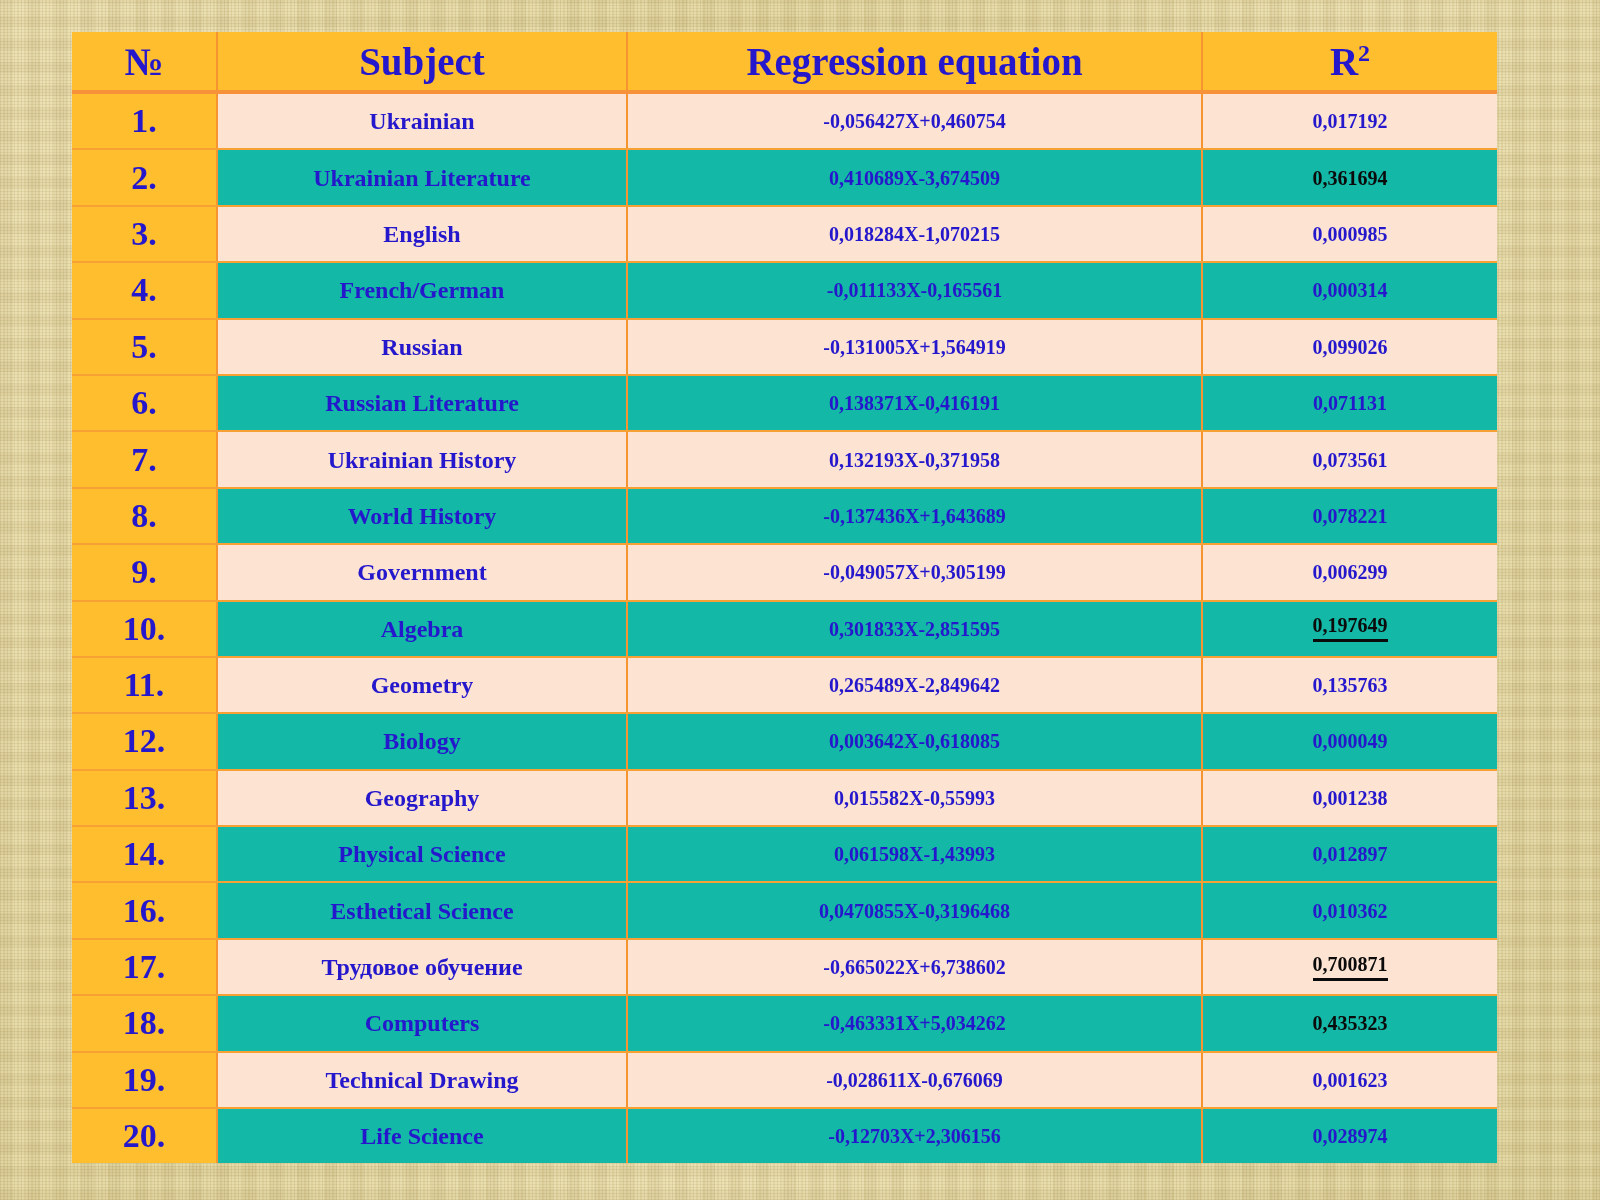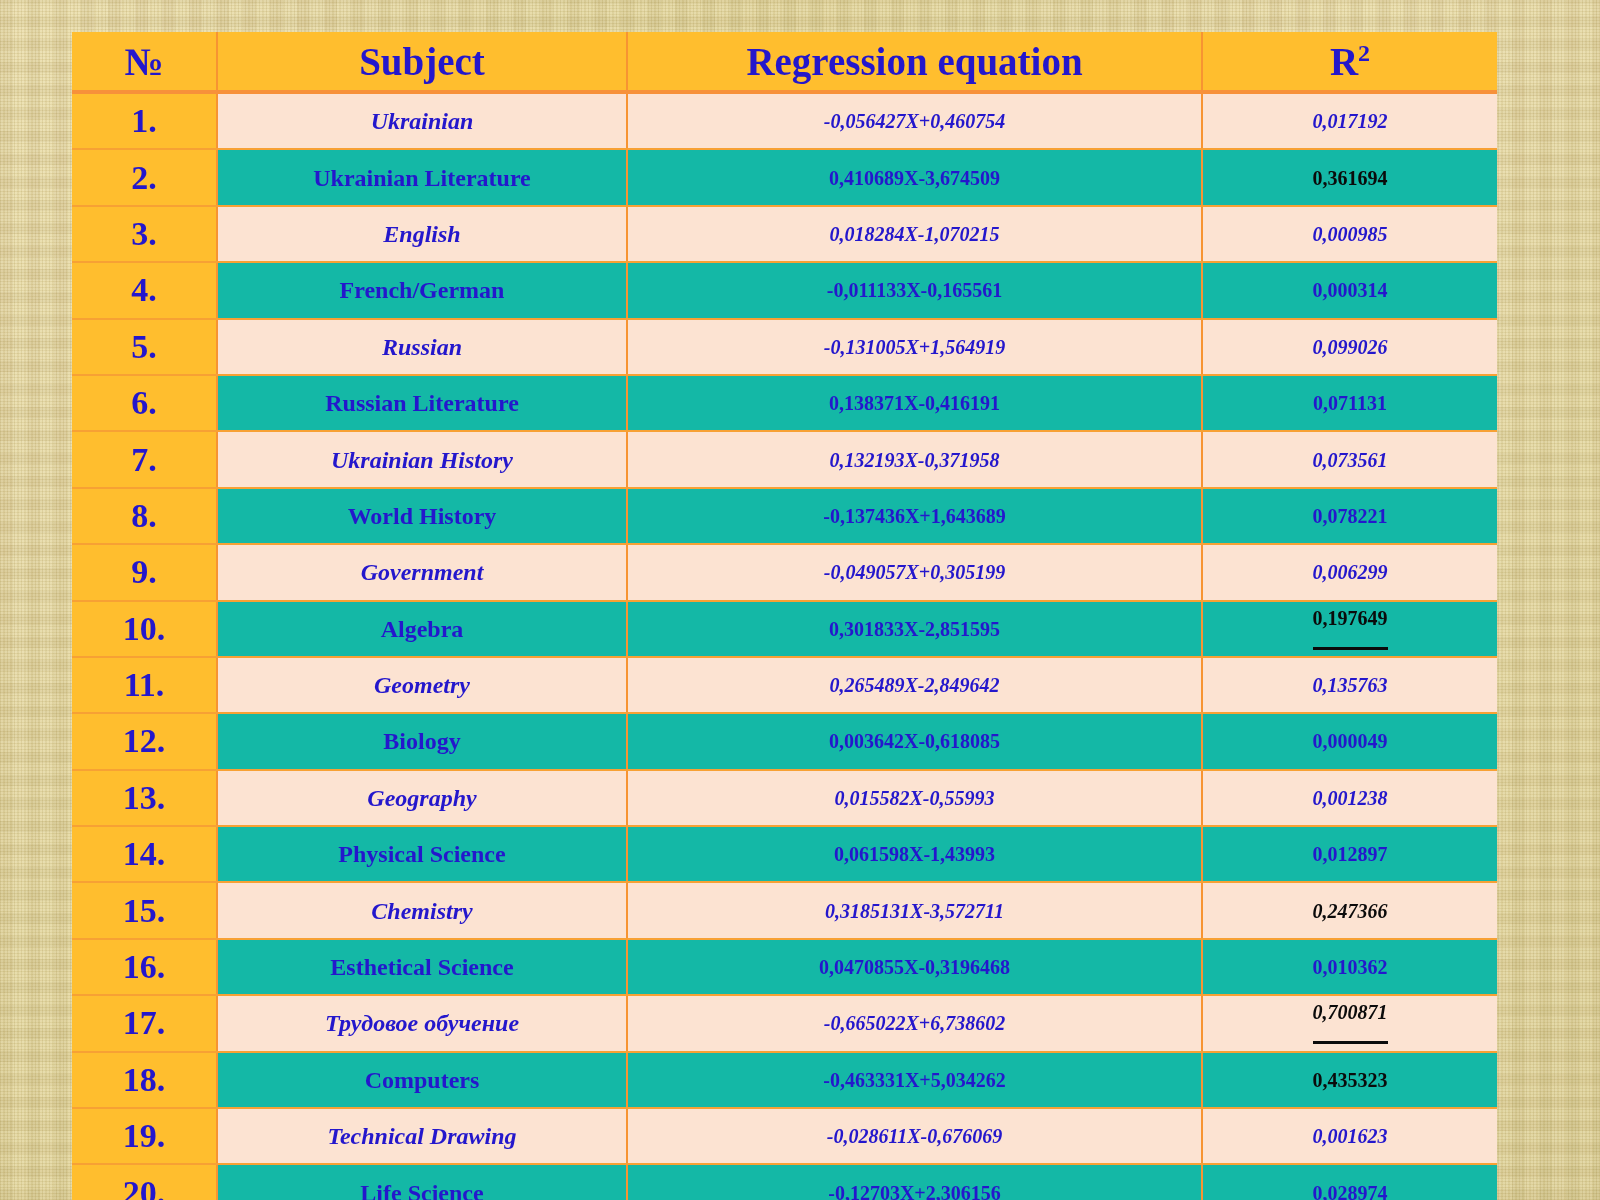--- a/index.html
+++ b/index.html
@@ -73,32 +73,32 @@
   tbody tr:last-child td { border-bottom: none; }
 
   
   tbody td.num {
     background: #FFBE2E;
     font-size: 34px;
     border-right: 2px solid #F79432;
   }
 
   
-  tbody tr.odd  td.body-cell { background: #FCE3D2; font-style: italic; }
+  tbody tr.odd  td.body-cell { background: #FCE3D2; }
   tbody tr.even td.body-cell { background: #14b8a6; }
 
   td.subj { font-size: 24px; }
   td.eq   { font-size: 20px; }
   td.r2   { font-size: 20px; }
 
   td.r2.black { color: #0B0B0B; margin-left: 16px; }
   td.r2.black .val { border-bottom: none; }
   td.r2.underline .val {
     border-bottom: 3px solid #0B0B0B;
-    padding-bottom: 19px;
+    padding-bottom: 4px;
   }
   td.r2.underline { color: #0B0B0B; }
 
   .val { display: inline-block; }
 </style>
 </head>
 <body>
 
 <div class="table-wrap">
   <table class="reg-table">
@@ -194,26 +194,20 @@
           <td class="body-cell subj">Geography</td>
           <td class="body-cell eq">0,015582X-0,55993</td>
           <td class="body-cell r2"><span class="val">0,001238</span></td>
         </tr>
         <tr class="even">
           <td class="num">14.</td>
           <td class="body-cell subj">Physical Science</td>
           <td class="body-cell eq">0,061598X-1,43993</td>
           <td class="body-cell r2"><span class="val">0,012897</span></td>
         </tr>
-        <tr class="odd">
-          <td class="num">15.</td>
-          <td class="body-cell subj">Chemistry</td>
-          <td class="body-cell eq">0,3185131X-3,572711</td>
-          <td class="body-cell r2 black"><span class="val">0,247366</span></td>
-        </tr>
         <tr class="even">
           <td class="num">16.</td>
           <td class="body-cell subj">Esthetical Science</td>
           <td class="body-cell eq">0,0470855X-0,3196468</td>
           <td class="body-cell r2"><span class="val">0,010362</span></td>
         </tr>
         <tr class="odd">
           <td class="num">17.</td>
           <td class="body-cell subj">Трудовое обучение</td>
           <td class="body-cell eq">-0,665022X+6,738602</td>

